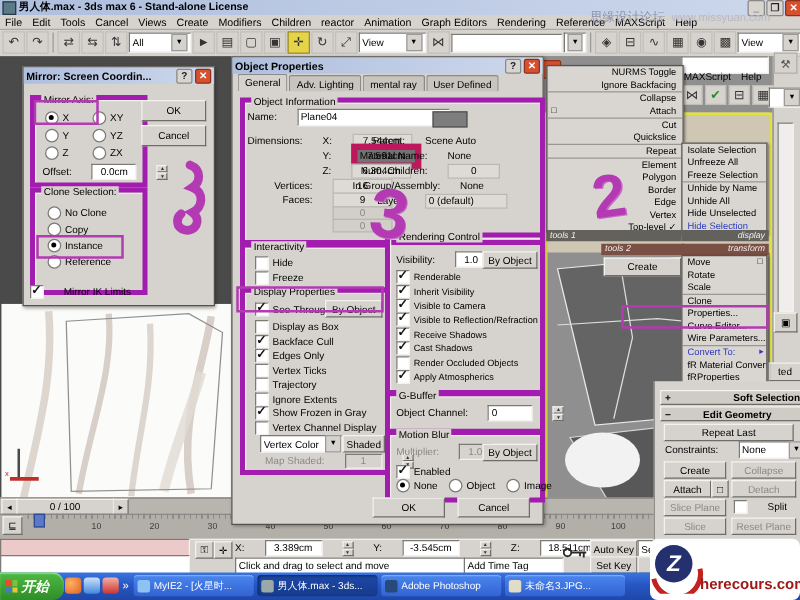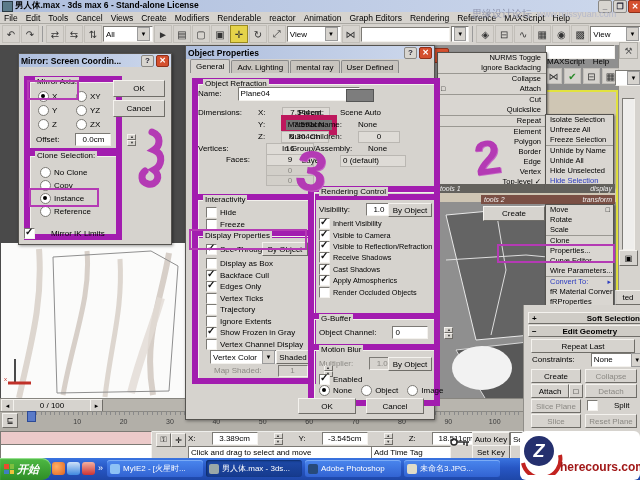--- a/index.html
+++ b/index.html
@@ -1,21 +1,21 @@
 <!DOCTYPE html>
 <html><head>
 <meta charset="utf-8">
 <style>
   html,body{margin:0;padding:0}
   #stage{position:relative;width:640px;height:480px;background:#d6d3ce;font-family:"Liberation Sans",sans-serif;font-size:8px;color:#000;overflow:hidden}
   .a{position:absolute}
   .r{background:#d6d3ce;border:1px solid;border-color:#f4f2ee #6f6d68 #6f6d68 #f4f2ee}
   .s{background:#fff;border:1px solid;border-color:#7c7a75 #f4f2ee #f4f2ee #7c7a75}
   .b{display:flex;align-items:center;justify-content:center;cursor:default;white-space:nowrap}
-  .grp{border:6px solid #a21caf;box-shadow:inset 1px 1px 0 #f2f0ec}
+  .grp{border:4px solid #a21caf;box-shadow:inset 1px 1px 0 #f2f0ec}
   .gl{position:absolute;top:-5px;left:5px;background:#d6d3ce;padding:0 2px;font-size:8px;white-space:nowrap}
   .row{position:absolute;display:flex;align-items:center;gap:16px;white-space:nowrap;height:11px}
   .rrow{display:flex;align-items:center;gap:3px;white-space:nowrap;height:13px}
   .cbx{width:9px;height:9px;flex:none;background:#fff;border:1px solid;border-color:#7c7a75 #f4f2ee #f4f2ee #7c7a75;position:relative}
   .on>.cbx::after{content:"✓";position:absolute;left:0;top:-3px;font-size:10px;font-weight:700;color:#111}
   .rd{width:9px;height:9px;flex:none;border-radius:50%;background:#fff;border:1px solid #7c7a75;position:relative}
   .sel>.rd::after{content:"";position:absolute;left:2px;top:2px;width:4px;height:4px;border-radius:50%;background:#000}
   .sp{width:9px;height:12px;display:flex;flex-direction:column;flex:none}
   .sp i{flex:1;background:#d6d3ce;border:1px solid;border-color:#f4f2ee #6f6d68 #6f6d68 #f4f2ee;font-style:normal;font-size:4px;line-height:4px;text-align:center;color:#333}
   .dis{color:#8b8984}
@@ -73,21 +73,21 @@
 
   <div class="a" style="left:0;top:12px;width:640px;height:11px;display:flex;align-items:center;border-bottom:1px solid #aaa8a2">
 
   <span class="mi">File</span>
       <span class="mi">Edit</span>
       <span class="mi">Tools</span>
       <span class="mi">Cancel</span>
       <span class="mi">Views</span>
       <span class="mi">Create</span>
       <span class="mi">Modifiers</span>
-      <span class="mi">Renderable</span>
+      <span class="mi">Children</span>
       <span class="mi">reactor</span>
       <span class="mi">Animation</span>
       <span class="mi">Graph Editors</span>
       <span class="mi">Rendering</span>
       <span class="mi">Reference</span>
       <span class="mi">MAXScript</span>
       <span class="mi">Help</span>
     </div>
 
   <div class="a" style="left:0;top:23px;width:640px;height:22px;display:flex;align-items:center;gap:1px;padding-left:2px;border-bottom:1px solid #8f8d88">
@@ -451,21 +451,21 @@
           <span>Adv. Lighting</span>
         </div>
         <div class="tab">
           <span>mental ray</span>
         </div>
         <div class="tab">
           <span>User Defined</span>
         </div>
       </div>
     <div class="grp a" style="left:6px;top:32px;width:236px;height:110px">
-      <span class="gl">Object Refraction</span>
+      <span class="gl">Object Information</span>
     </div>
     <div class="row" style="left:12px;top:42px">
       <span>Name:</span>
       <span class="s b" style="width:118px;height:12px;justify-content:flex-start;padding-left:2px">
           <span>Plane04</span>
         </span>
     </div>
     <div class="a" style="left:160px;top:43px;width:26px;height:11px;background:#7d7d7d;border:1px solid #555"></div>
     <div class="row" style="left:12px;top:61px">
         <span style="width:44px">Dimensions:</span>
@@ -482,21 +482,21 @@
         </span>
       </div>
     <div class="row" style="left:12px;top:85px">
         <span style="width:44px"></span>
         <span>Z:</span>
         <span class="b" style="width:46px;background:#dedbd6;border:1px solid #bab7b2;height:10px">
           <span>6.304cm</span>
         </span>
       </div>
     <div class="row" style="left:12px;top:97px">
-        <span style="width:52px;text-align:left">Vertices:</span>
+        <span style="width:52px;text-align:right">Vertices:</span>
         <span class="b" style="width:46px;background:#dedbd6;border:1px solid #bab7b2;height:10px">
           <span>16</span>
         </span>
       </div>
     <div class="row" style="left:12px;top:108px">
         <span style="width:52px;text-align:right">Faces:</span>
         <span class="b" style="width:46px;background:#dedbd6;border:1px solid #bab7b2;height:10px">
           <span>9</span>
         </span>
       </div>
@@ -625,47 +625,51 @@
         <span class="sp">
             <i>▲</i>
             <i>▼</i>
           </span>
       </div>
       <div class="a r b" style="left:74px;top:11px;width:42px;height:12px">
           <span>By Object</span>
         </div>
       <div style="position:absolute;left:5px;top:26px">
 
+      <div class="rrow on" style="height:11.4px;font-size:7.3px">
+            <span class="cbx"></span>
+            <span>Renderable</span>
+          </div>
           <div class="rrow on" style="height:11.4px;font-size:7.3px">
             <span class="cbx"></span>
             <span>Inherit Visibility</span>
           </div>
           <div class="rrow on" style="height:11.4px;font-size:7.3px">
             <span class="cbx"></span>
             <span>Visible to Camera</span>
           </div>
           <div class="rrow on" style="height:11.4px;font-size:7.3px">
             <span class="cbx"></span>
             <span>Visible to Reflection/Refraction</span>
           </div>
           <div class="rrow on" style="height:11.4px;font-size:7.3px">
             <span class="cbx"></span>
             <span>Receive Shadows</span>
           </div>
           <div class="rrow on" style="height:11.4px;font-size:7.3px">
             <span class="cbx"></span>
             <span>Cast Shadows</span>
           </div>
+          <div class="rrow" style="height:11.4px;font-size:7.3px">
+            <span class="cbx"></span>
+            <span>Render Occluded Objects</span>
+          </div>
           <div class="rrow on" style="height:11.4px;font-size:7.3px">
             <span class="cbx"></span>
             <span>Apply Atmospherics</span>
-          </div>
-          <div class="rrow" style="height:11.4px;font-size:7.3px">
-            <span class="cbx"></span>
-            <span>Render Occluded Objects</span>
           </div>
         </div>
     </div>
 
     <div class="grp a" style="left:122px;top:267px;width:120px;height:26px">
       <span class="gl">G-Buffer</span>
       <div class="row" style="left:5px;top:8px">
         <span>Object Channel:</span>
         <span class="s b" style="width:32px;height:11px;justify-content:flex-start;padding-left:2px">
             <span>0</span>

